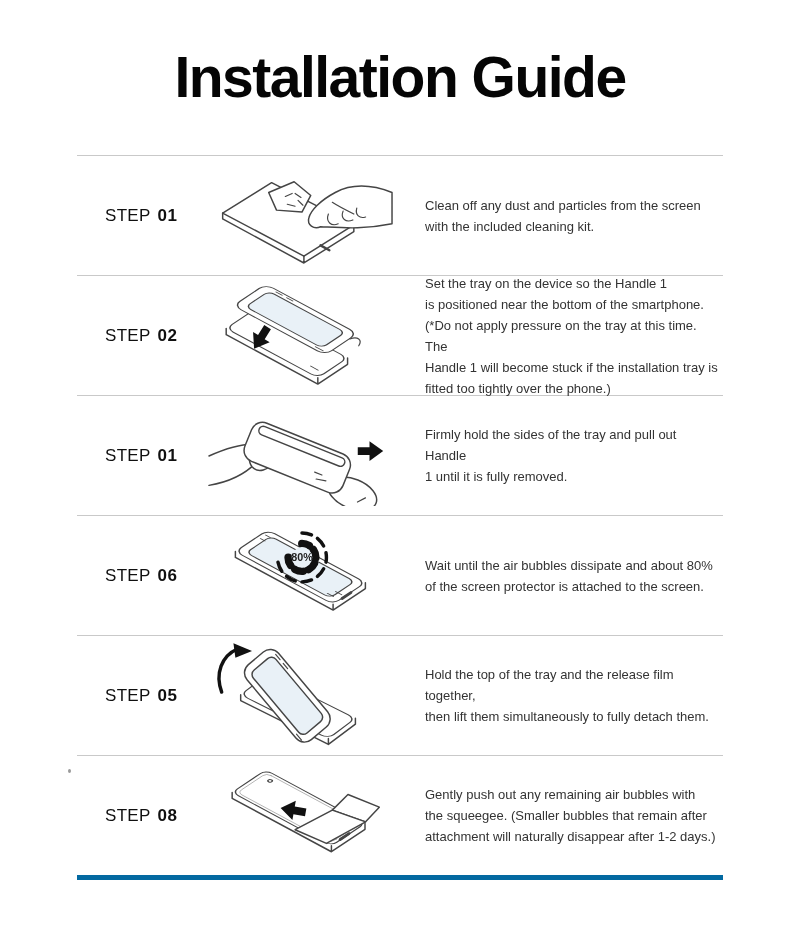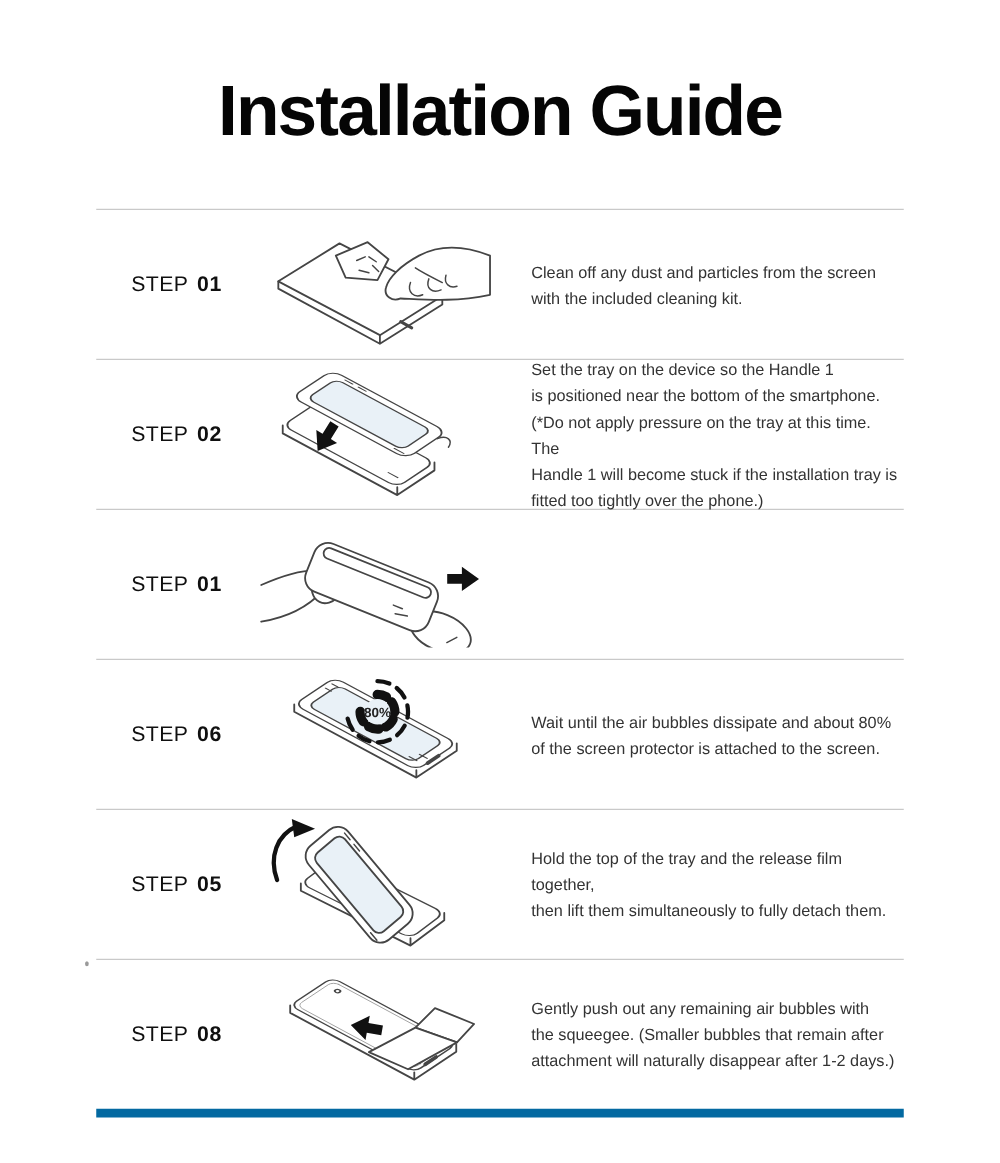--- a/index.html
+++ b/index.html
@@ -2,27 +2,27 @@
 <html><head>
 <meta charset="utf-8">
 <style>
   html,body { margin:0; padding:0; }
   body {
     width:800px; height:930px; background:#ffffff;
     font-family:"Liberation Sans", sans-serif;
     color:#222; position:relative; overflow:hidden;
   }
   .page-title {
-    margin:12px; padding-top:42px; height:70px; line-height:70px;
+    margin:0; padding-top:42px; height:70px; line-height:70px;
     text-align:center; font-size:57px; font-weight:bold;
     letter-spacing:-1.5px; color:#050505;
   }
   .guide {
     width:646px; margin:43px auto 0;
-    border-bottom:7px solid #0369a1;
+    border-bottom:5px solid #0369a1;
   }
   .step-row {
     display:flex; align-items:center; height:119px;
     border-top:1px solid #c9c9c9;
   }
   .step-label {
     width:100px; padding-left:28px; flex:0 0 auto;
     font-size:17px; color:#101010; letter-spacing:0.3px;
     white-space:nowrap;
   }
@@ -107,20 +107,22 @@
           <rect x="0" y="0" width="108" height="42" rx="12" fill="#fff"></rect>
           <rect x="7" y="4" width="94" height="9" rx="4.5" fill="#fff"></rect>
           <path d="M76,28 l8,0 M80,34 l10,-2" stroke-width="1.2"></path>
           <path d="M128,40 l6,-7" stroke-width="1.2"></path>
         </g>
         <g transform="translate(167,45) rotate(-90)">
           <path d="M-4,-13 L4,-13 L4,-1 L10,-1 L0,13 L-10,-1 L-4,-1 Z" fill="#111" stroke="none"></path>
         </g>
       </svg>
     </div>
+    <p class="desc">Firmly hold the sides of the tray and pull out Handle
+1 until it is fully removed.</p>
   </section>
 
   <section class="step-row">
     <div class="step-label"><span>STEP</span><span class="num">06</span></div>
     <div class="illus">
       <svg class="art" width="186" height="100" viewBox="0 0 190 100">
         <g transform="matrix(0.78,0.42,-0.66,0.44,62,3)">
           <rect x="0" y="0" width="128" height="50" rx="9" fill="#fff"></rect>
           <rect x="9" y="6" width="110" height="38" rx="7" fill="#e9f1f7"></rect>
           <path d="M4,8 l6,0 M4,16 l6,0 M112,40 l8,0 M116,32 l8,0" stroke-width="1.2"></path>

